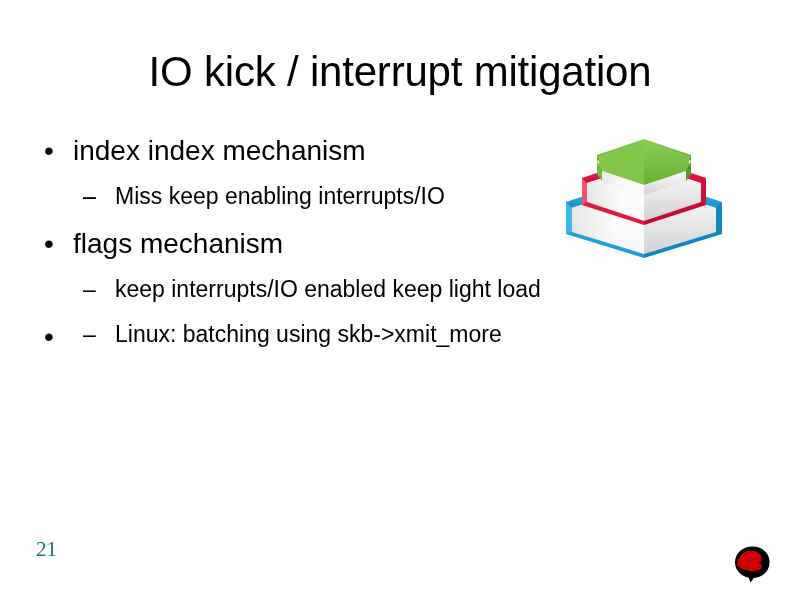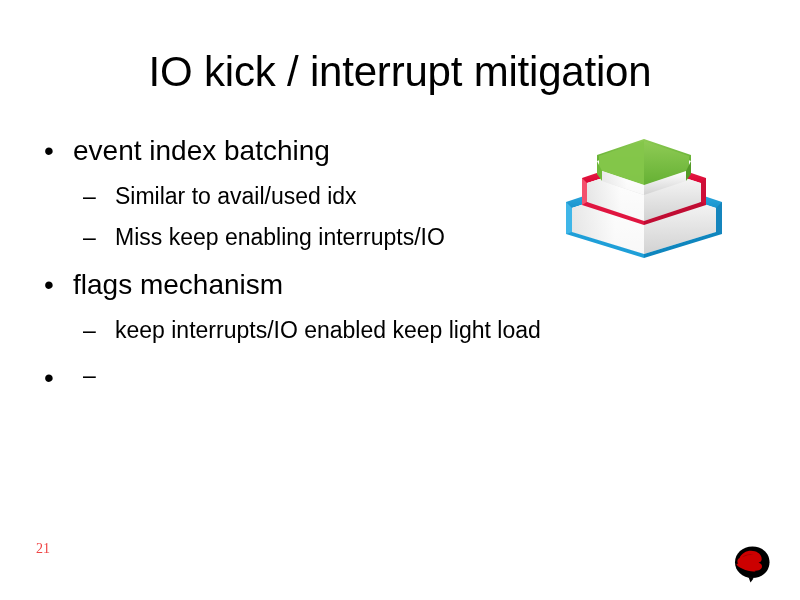--- a/index.html
+++ b/index.html
@@ -105,23 +105,23 @@
     height: 122px;
   }
   #books svg { display: block; width: 176px; height: 122px; }
 
   
   #page-number {
     position: absolute;
     left: 36px;
     top: 540px;
     font-family: "Liberation Serif", serif;
-    font-size: 14px;
+    font-size: 21px;
     line-height: 18px;
-    color: #ef4444;
+    color: #0f766e;
   }
   #logo {
     position: absolute;
     left: 729px;
     top: 541px;
     width: 46px;
     height: 46px;
   }
   #logo svg { display: block; width: 46px; height: 46px; }
 </style>
@@ -130,25 +130,24 @@
 
 <div id="slide">
 
   <div id="slide-title">IO kick / interrupt mitigation</div>
 
   <div id="body-outline">
 
     <div class="grp" id="g1">
       <div class="l1">
         <span class="marker">•</span>
-        <span>event index batching</span>
-      </div>
-      <div class="l2">
-        <span class="marker">–</span>
-        <span>Similar to avail/used idx</span>
+        <span>index index mechanism</span>
+      </div>
+      <div class="l2">
+        <span class="marker">–</span>
       </div>
       <div class="l2">
         <span class="marker">–</span>
         <span>Miss keep enabling interrupts/IO</span>
       </div>
     </div>
 
     <div class="grp" id="g2">
       <div class="l1">
         <span class="marker">•</span>
@@ -159,20 +158,21 @@
         <span>keep interrupts/IO enabled keep light load</span>
       </div>
     </div>
 
     <div class="grp" id="g3">
       <div class="l1">
         <span class="marker">•</span>
       </div>
       <div class="l2">
         <span class="marker">–</span>
+        <span>Linux: batching using skb-&gt;xmit_more</span>
       </div>
     </div>
 
   </div>
 
   <div id="books">
     <svg viewBox="0 0 176 122" xmlns="http://www.w3.org/2000/svg">
       <defs>
         <linearGradient id="gGreen" x1="0" y1="0" x2="0" y2="1">
           <stop offset="0%" stop-color="#8FCB55"></stop>

